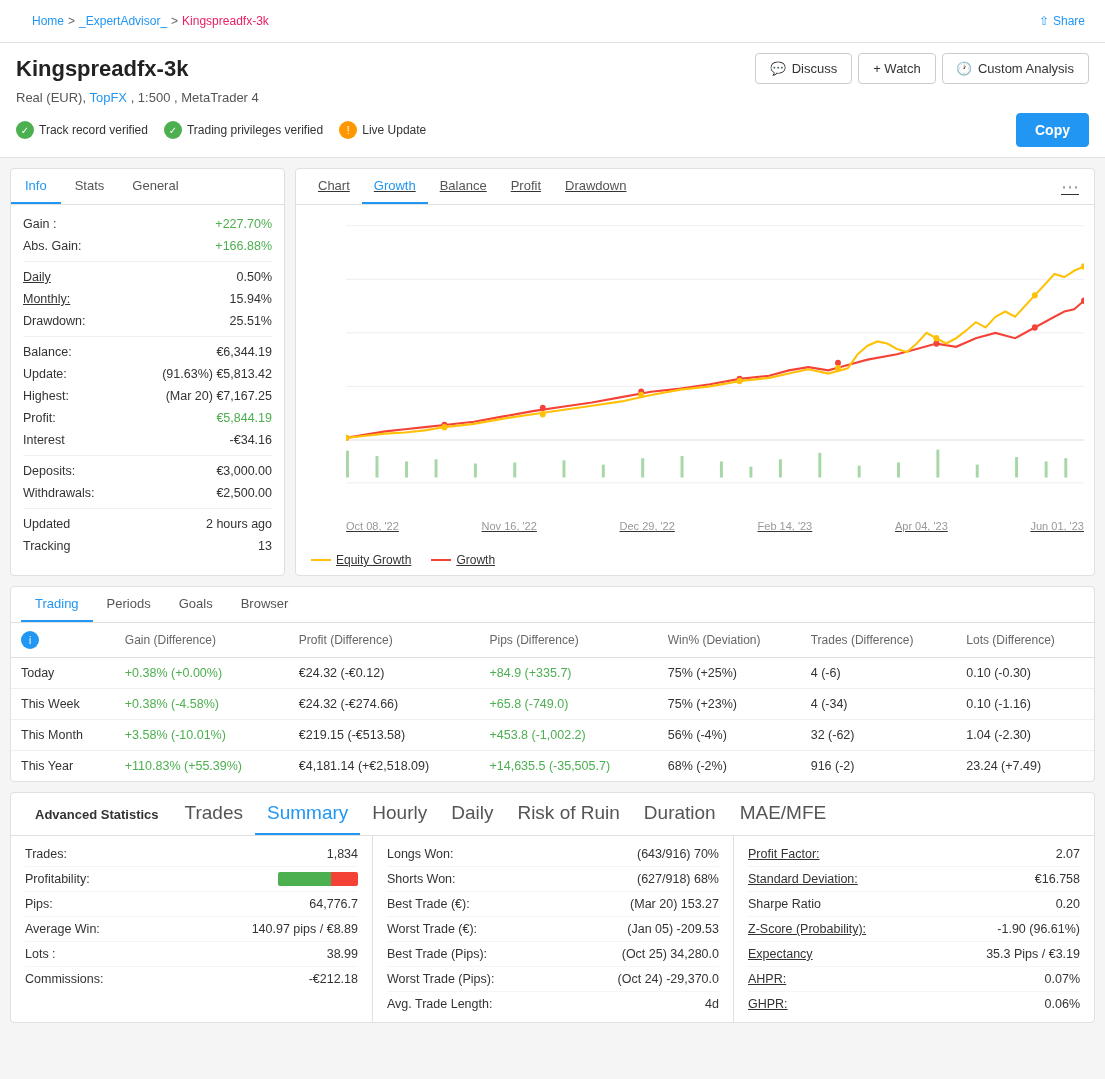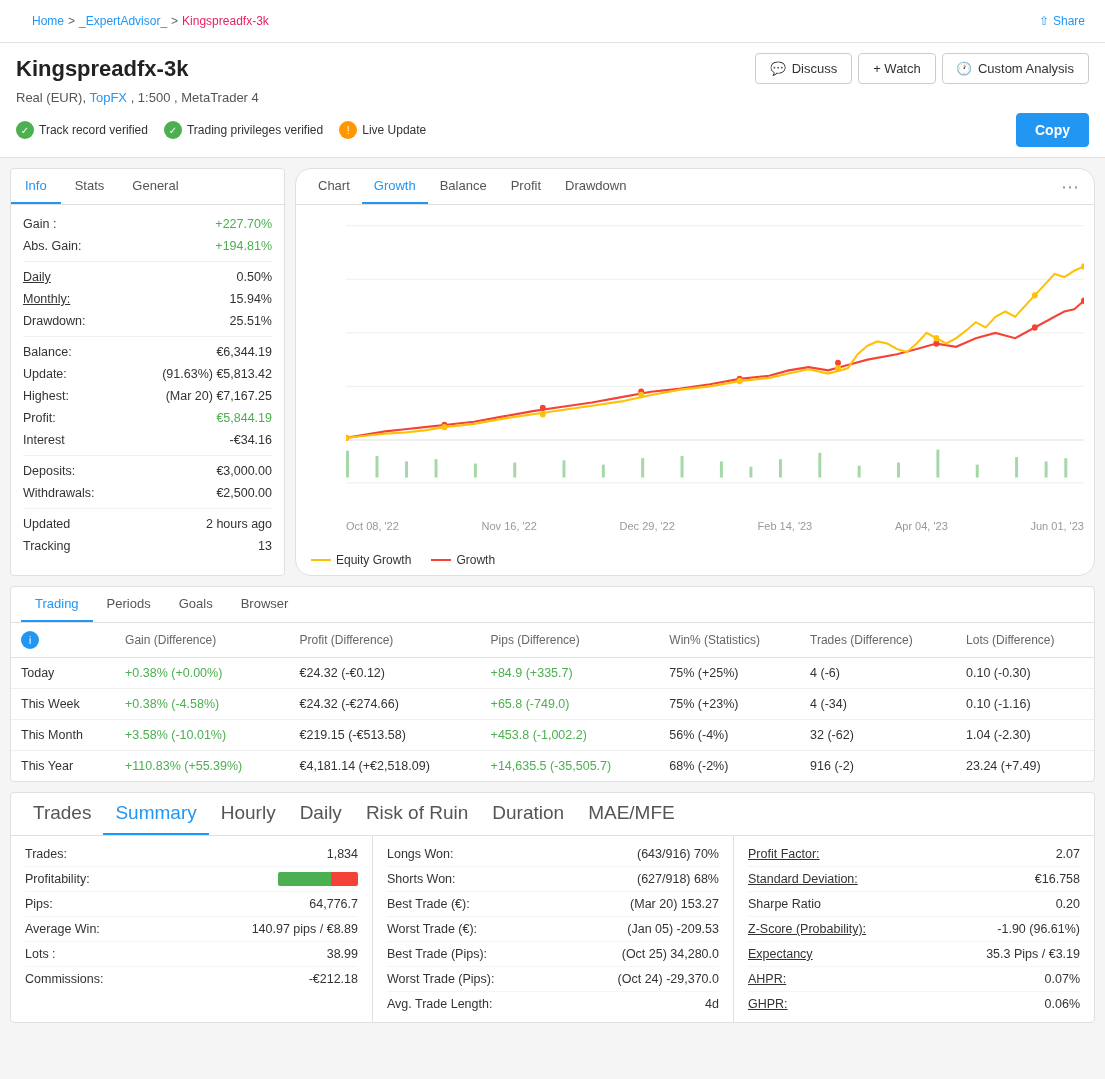--- a/index.html
+++ b/index.html
@@ -42,21 +42,21 @@
     .info-table { padding: 8px 12px; }
     .info-row { display: flex; justify-content: space-between; padding: 4px 0; font-size: 12.5px; border-bottom: 0; }
     .info-row .label { color: #333; }
     .info-row .label.underline { text-decoration: underline; cursor: pointer; color: #333; }
     .info-row .value { color: #333; text-align: right; }
     .info-row .value.green { color: #4CAF50; font-weight: 500; }
     .info-row .label.bold { font-weight: normal; }
     .separator { border-top: 1px solid #f0f0f0; margin: 4px 0; }
     
     
-    .right-panel { flex: 1; background: #fff; border: 1px solid #e0e0e0; border-radius: 16px; }
+    .right-panel { flex: 1; background: #fff; border: 1px solid #e0e0e0; border-radius: 4px; text-decoration: underline; }
     .chart-tabs { display: flex; align-items: center; border-bottom: 1px solid #e0e0e0; padding: 0 10px; }
     .chart-tab { padding: 9px 12px; cursor: pointer; font-size: 13px; color: #555; border-bottom: 2px solid transparent; }
     .chart-tab.active { color: #2196F3; border-bottom: 2px solid #2196F3; }
     .chart-options { margin-left: auto; color: #999; cursor: pointer; font-size: 18px; padding: 5px; }
     
     .chart-area { position: relative; height: 340px; padding: 10px 10px 30px 50px; }
     
     
     .chart-svg { width: 100%; height: 100%; }
     
@@ -166,21 +166,21 @@
         <div class="tab">Stats</div>
         <div class="tab">General</div>
       </div>
       <div class="info-table">
         <div class="info-row">
           <span class="label bold">Gain :</span>
           <span class="value green">+227.70%</span>
         </div>
         <div class="info-row">
           <span class="label">Abs. Gain:</span>
-          <span class="value green">+194.81%</span>
+          <span class="value green">+166.88%</span>
         </div>
         <div class="separator"></div>
         <div class="info-row">
           <span class="label underline">Daily</span>
           <span class="value">0.50%</span>
         </div>
         <div class="info-row">
           <span class="label underline">Monthly:</span>
           <span class="value">15.94%</span>
         </div>
@@ -331,21 +331,21 @@
       <div class="trading-tab">Goals</div>
       <div class="trading-tab">Browser</div>
     </div>
     <table class="trading-table">
       <thead>
         <tr>
           <th><div class="info-icon">i</div></th>
           <th>Gain (Difference)</th>
           <th>Profit (Difference)</th>
           <th>Pips (Difference)</th>
-          <th>Win% (Statistics)</th>
+          <th>Win% (Deviation)</th>
           <th>Trades (Difference)</th>
           <th>Lots (Difference)</th>
         </tr>
       </thead>
       <tbody id="trading-tbody">
       <tr>
     <td>Today</td>
     <td class="green">+0.38% (+0.00%)</td>
     <td>€24.32 (-€0.12)</td>
     <td class="green">+84.9 (+335.7)</td>
@@ -379,20 +379,21 @@
     <td>68% (-2%)</td>
     <td>916 (-2)</td>
     <td>23.24 (+7.49)</td>
   </tr>
         </tbody>
     </table>
   </div>
 
   <div class="adv-section">
     <div class="adv-tabs">
+      <span class="adv-title">Advanced Statistics</span>
       <div class="adv-tab">Trades</div>
       <div class="adv-tab active">Summary</div>
       <div class="adv-tab">Hourly</div>
       <div class="adv-tab">Daily</div>
       <div class="adv-tab">Risk of Ruin</div>
       <div class="adv-tab">Duration</div>
       <div class="adv-tab">MAE/MFE</div>
     </div>
     <div class="adv-grid" id="adv-grid">
     <div class="adv-col">

